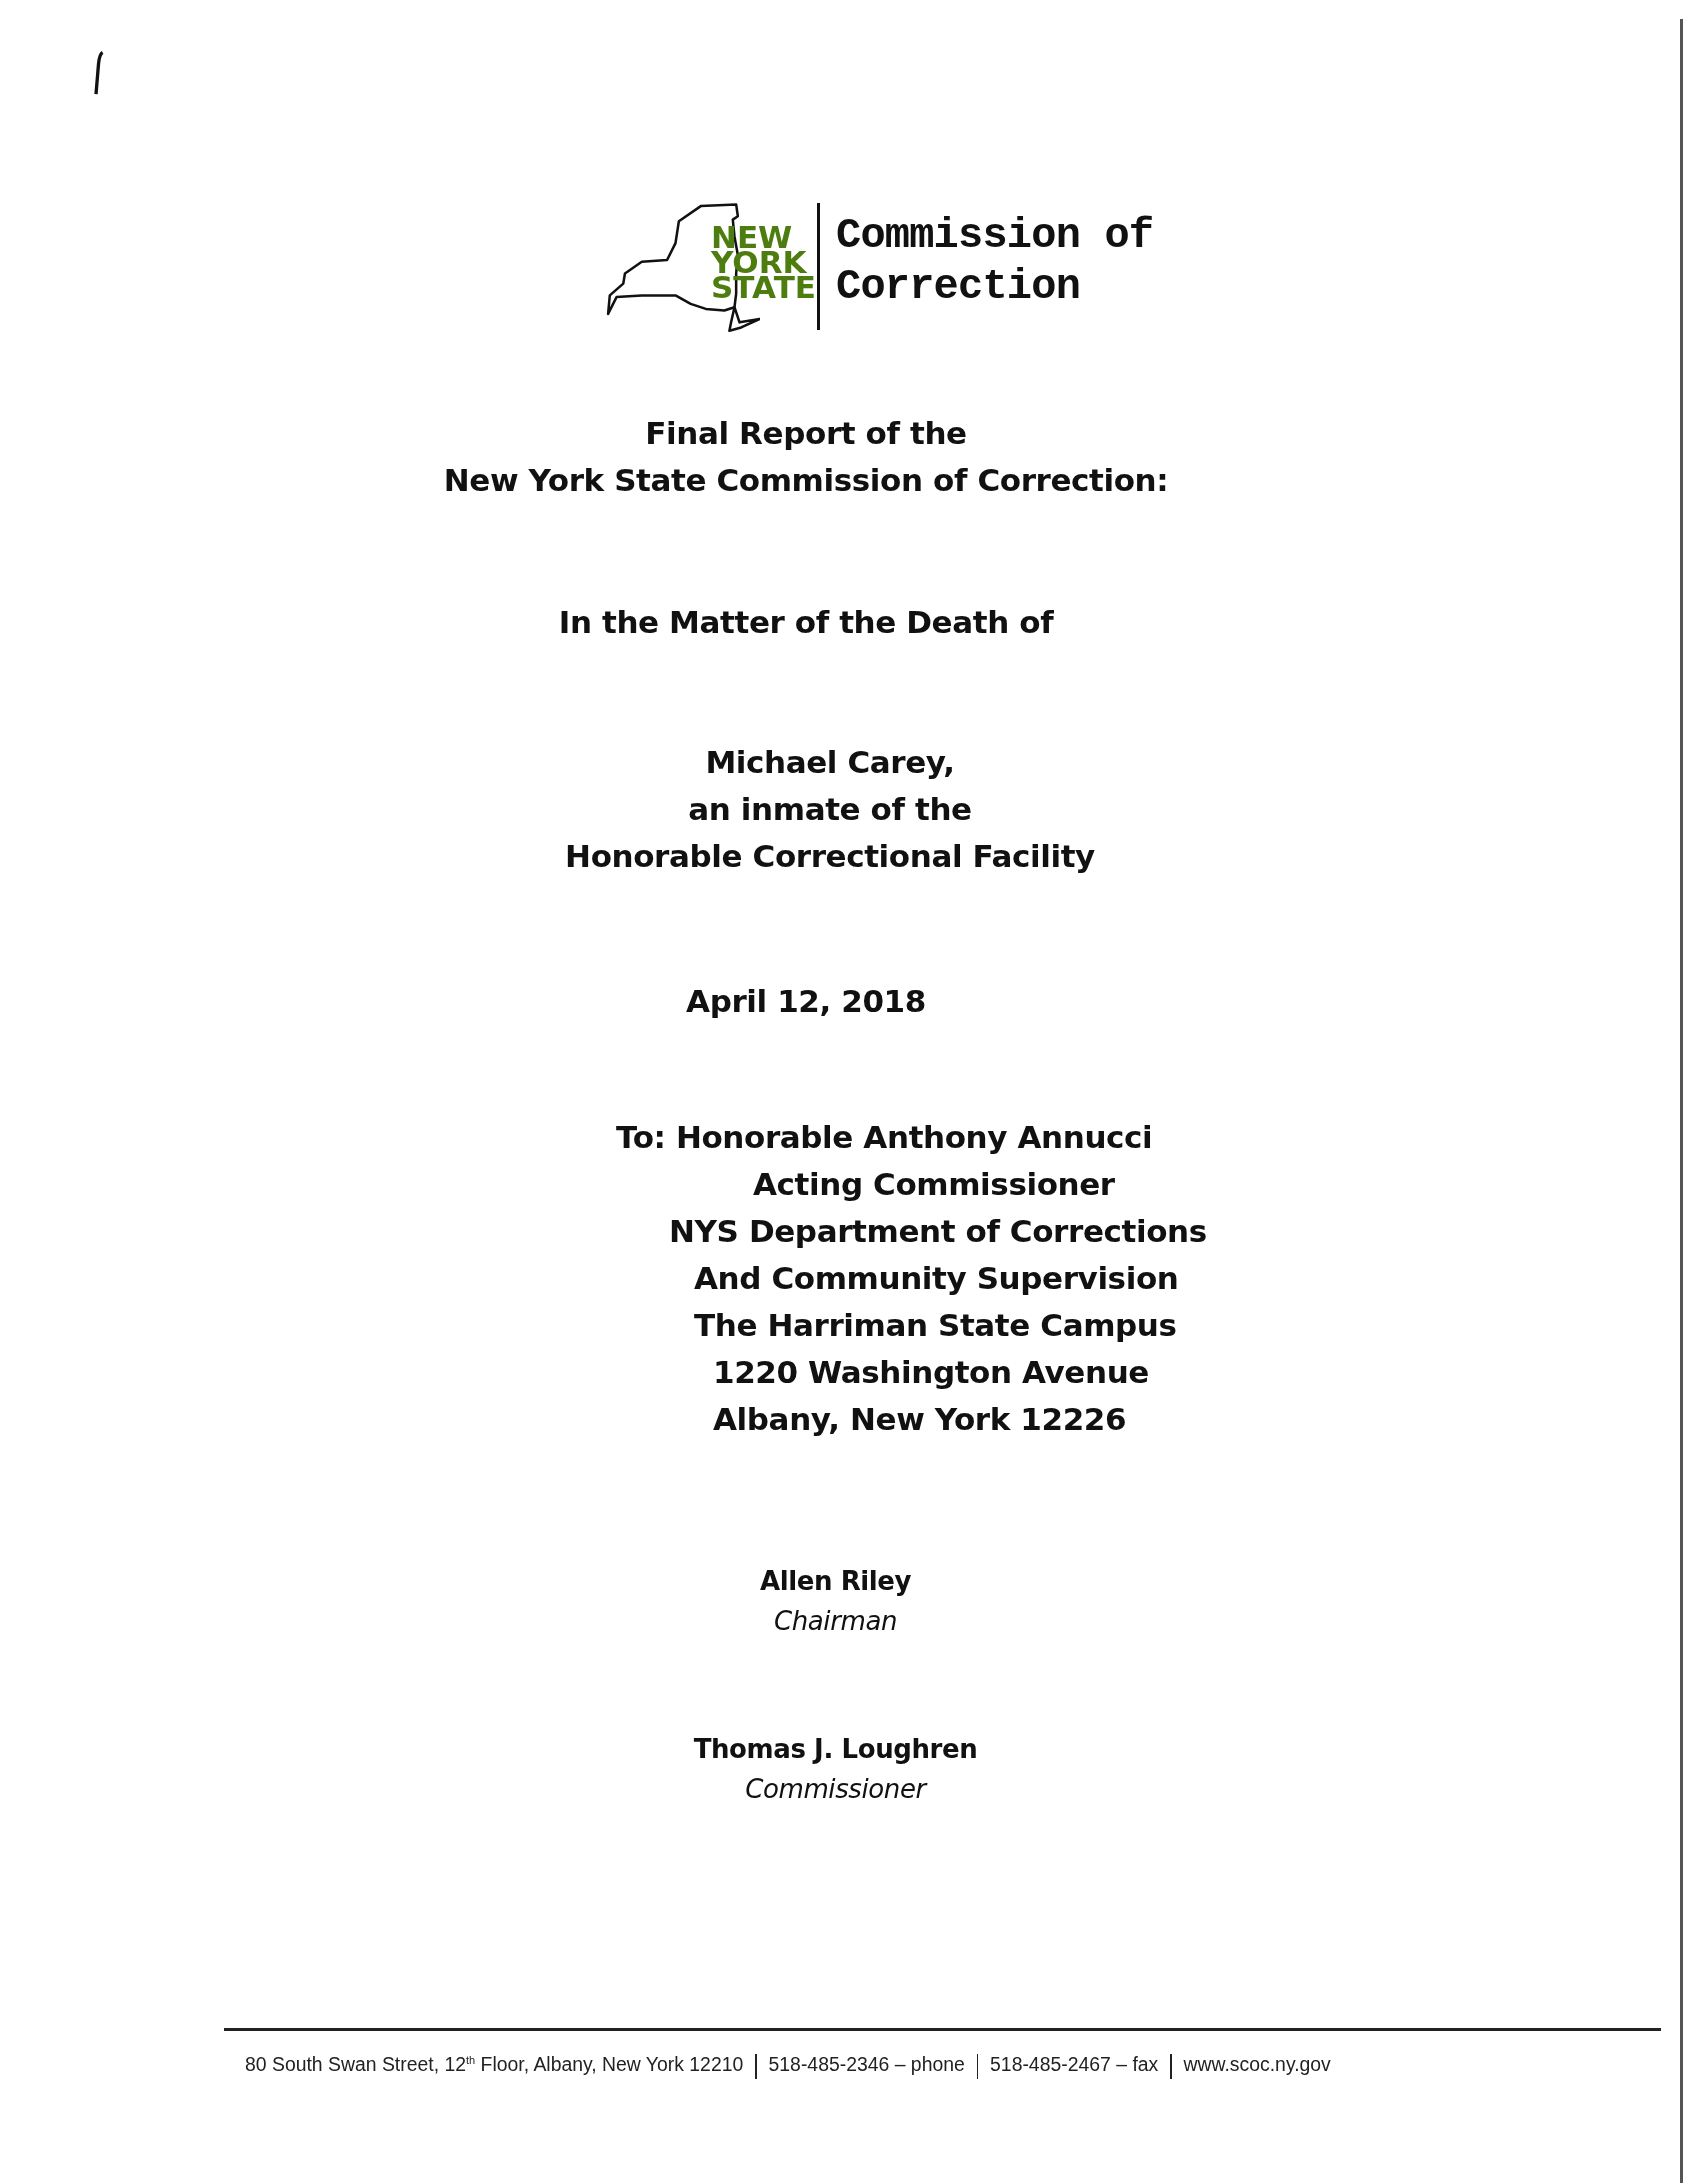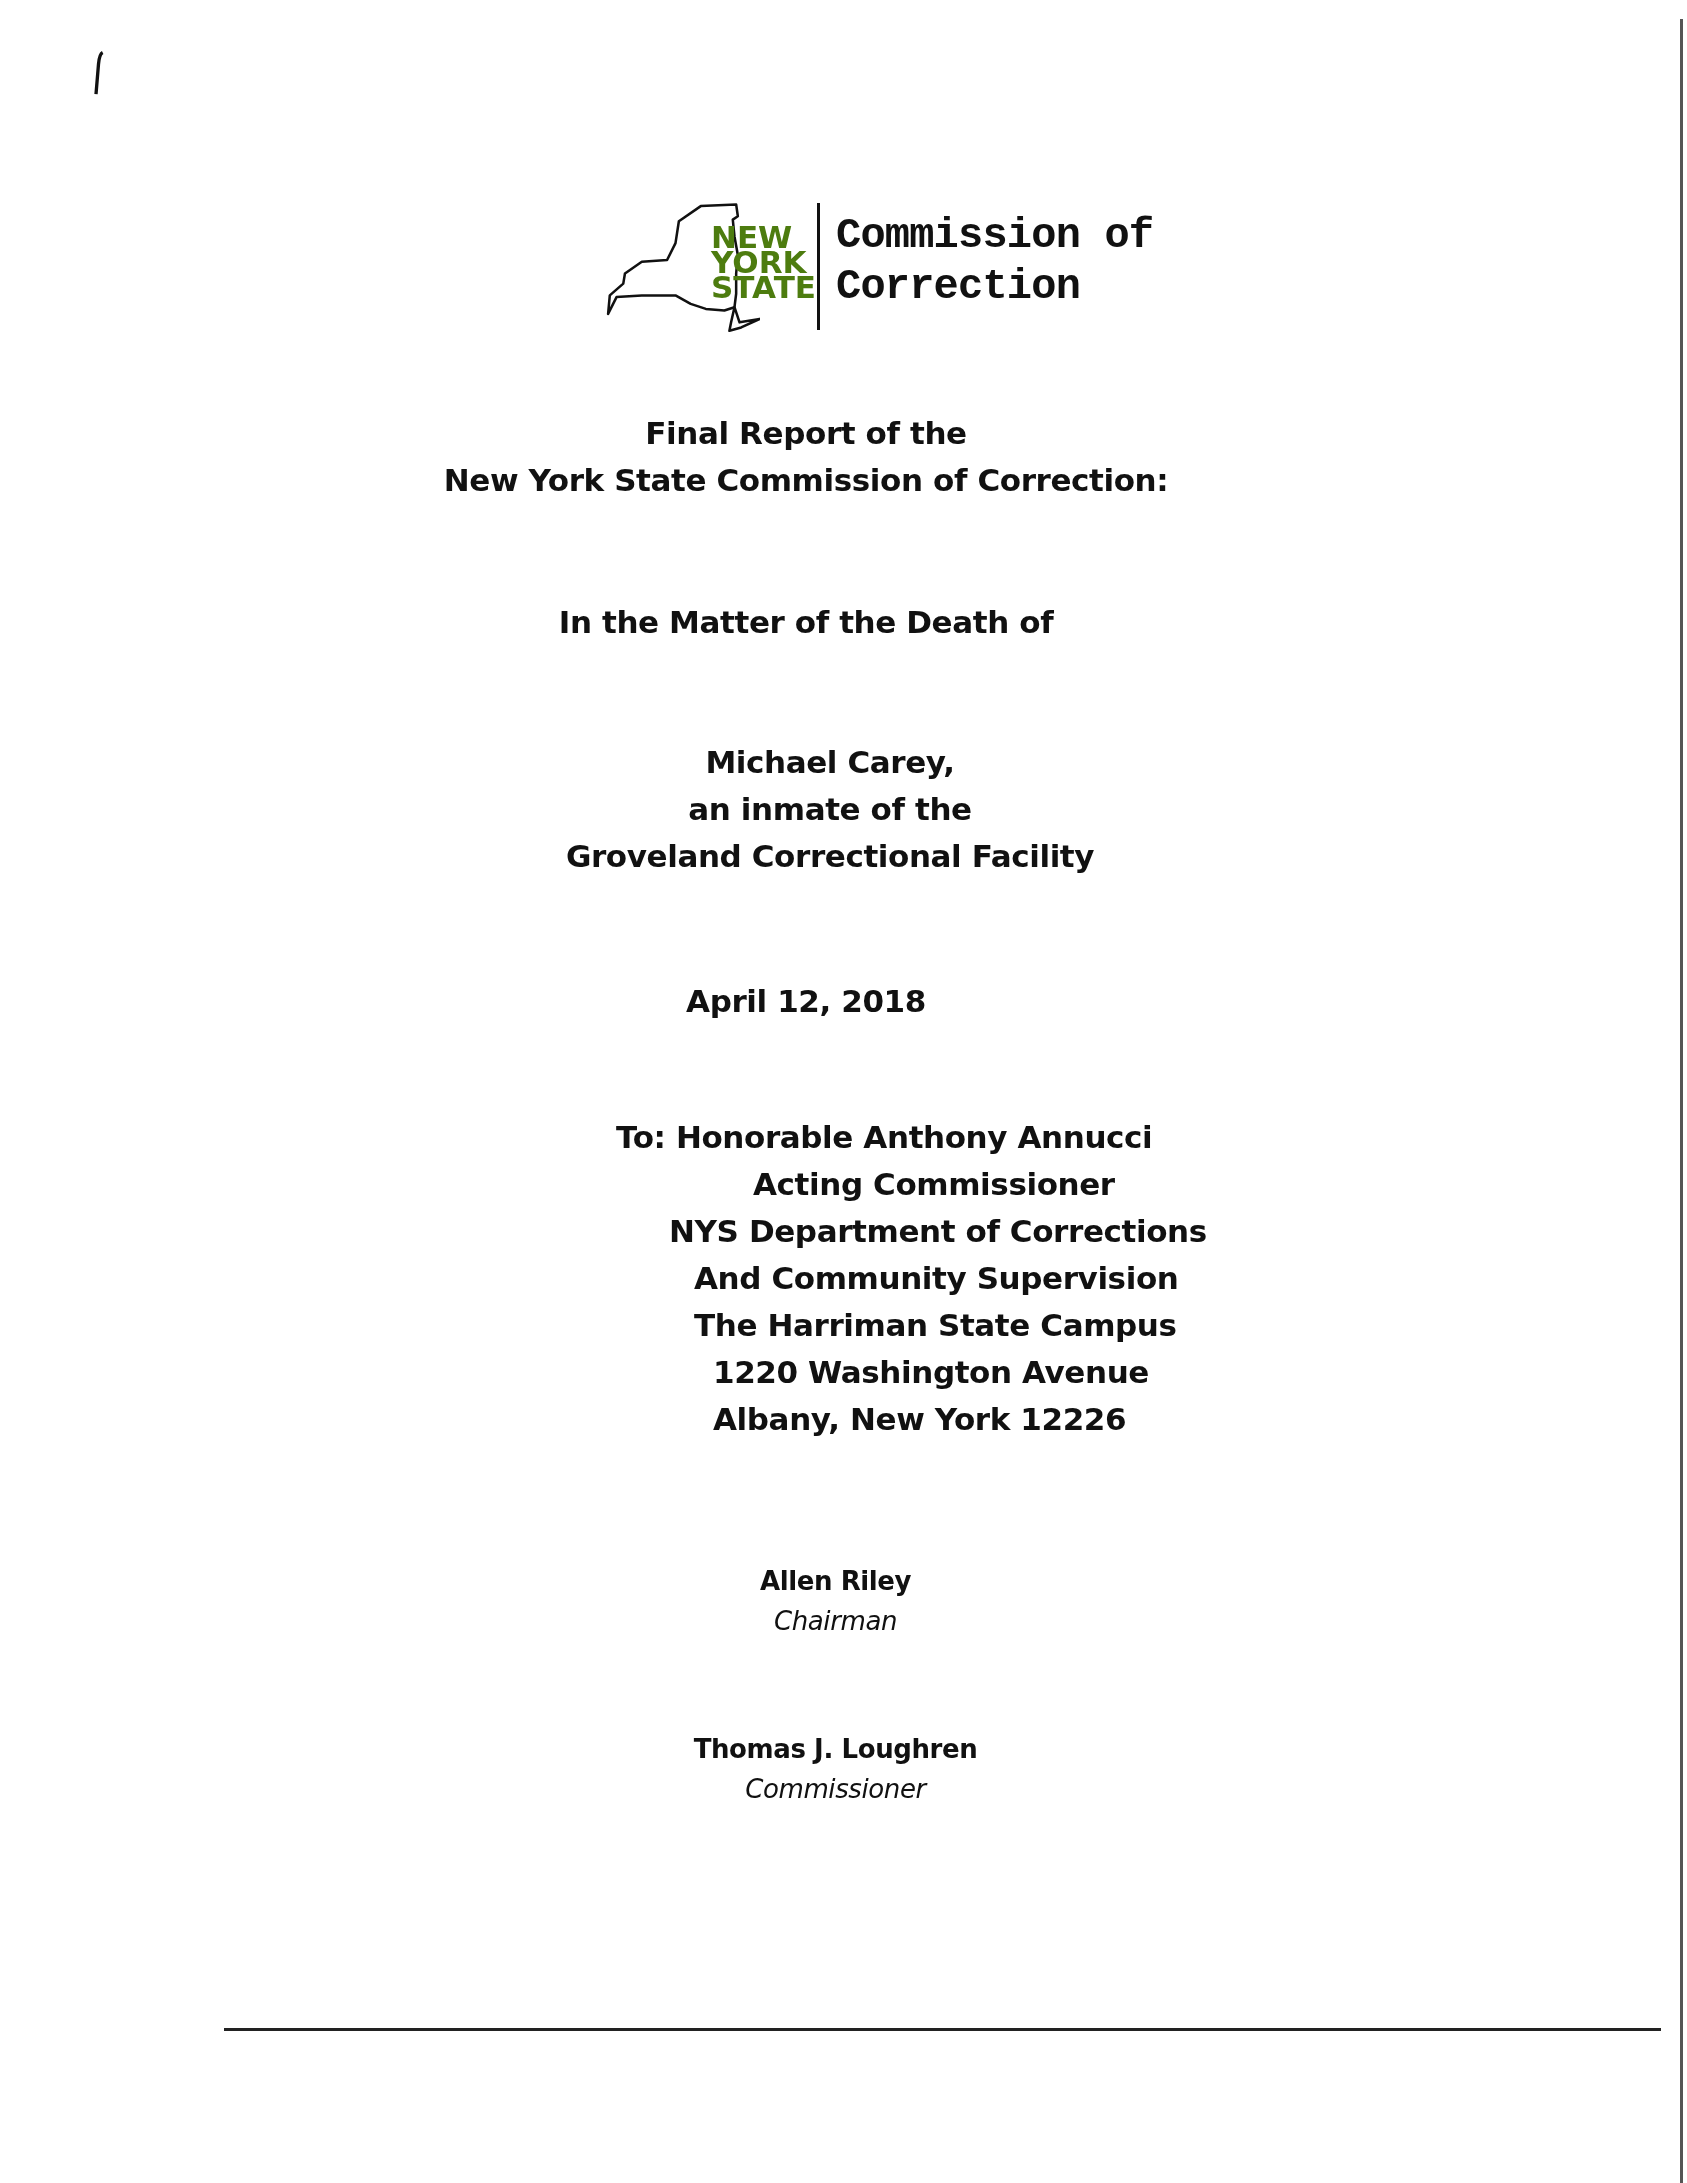--- a/index.html
+++ b/index.html
@@ -62,21 +62,21 @@
     <div>New York State Commission of Correction:</div>
   </div>
 
   <div class="center-block t40" style="top:599px;">
     <div>In the Matter of the Death of</div>
   </div>
 
   <div class="center-block t40" style="top:739px;margin-left:24px;">
     <div>Michael Carey,</div>
     <div>an inmate of the</div>
-    <div>Groveland Correctional Facility</div>
+    <div>Honorable Correctional Facility</div>
   </div>
 
   <div class="center-block t40" style="top:978px;">
     <div>April 12, 2018</div>
   </div>
 
   <div>
     <div class="addr" style="left:616px; top:1114px;">To: Honorable Anthony Annucci</div>
     <div class="addr" style="left:753px; top:1161px;">Acting Commissioner</div>
     <div class="addr" style="left:669px; top:1208px;">NYS Department of Corrections</div>
@@ -90,15 +90,18 @@
     <div class="sig-name">Allen Riley</div>
     <div class="sig-role">Chairman</div>
   </div>
 
   <div class="center-block" style="top:1729px; left:29.5px;">
     <div class="sig-name">Thomas J. Loughren</div>
     <div class="sig-role">Commissioner</div>
   </div>
 
   <div class="footer-rule"></div>
+  <div class="footer">
+    <span><span>80 South Swan Street, 12</span><sup>th</sup><span> Floor, Albany, New York 12210</span></span><span class="sep"></span><span>518-485-2346 – phone</span><span class="sep"></span><span>518-485-2467 – fax</span><span class="sep"></span><span>www.scoc.ny.gov</span>
+  </div>
 
 </div>
 
 
 </body></html>

